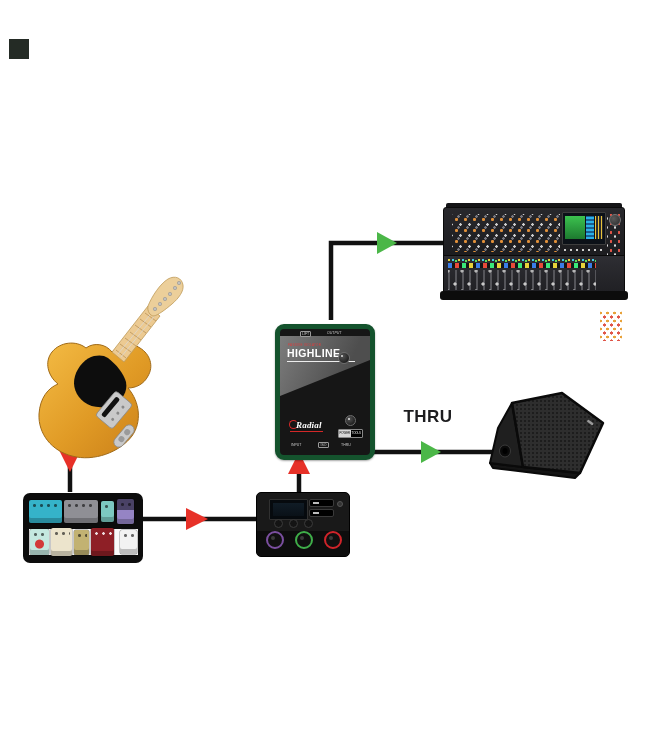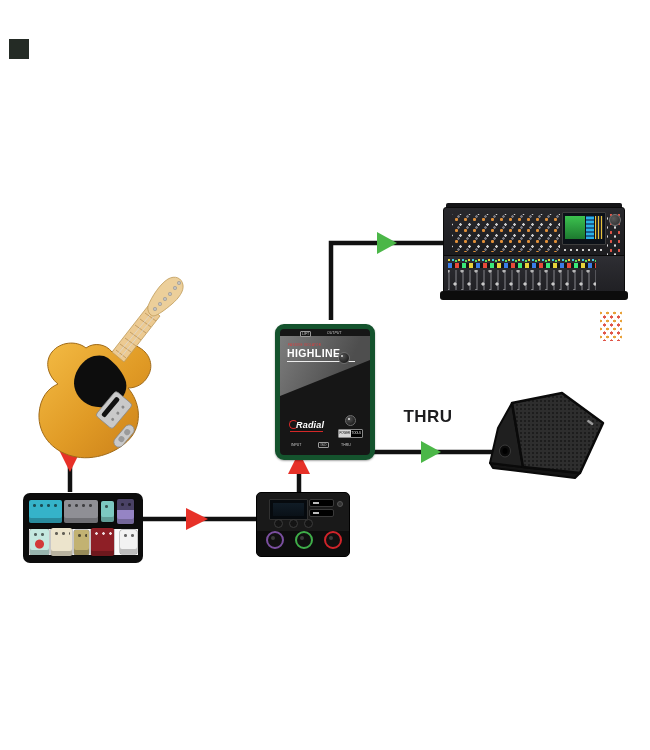--- a/index.html
+++ b/index.html
@@ -30,21 +30,21 @@
   .di .model{position:absolute;left:7px;top:18px;width:68px;font-size:10.5px;font-weight:700;color:#fff;
       letter-spacing:.4px;border-bottom:1px solid #ededed;padding-bottom:2px;}
   .di .knob{position:absolute;border-radius:50%;background:radial-gradient(circle at 35% 32%,#555,#222 70%);
       border:1px solid #6d6d6d;}
   .di .knob.k1{left:58px;top:23px;width:10px;height:10px;}
   .di .knob.k2{left:65px;top:86px;width:9px;height:9px;}
   .di .knob i{position:absolute;left:2px;top:2px;width:2px;height:2px;border-radius:50%;background:#ddd;}
   .di .logo{position:absolute;left:9px;top:90px;height:11px;display:flex;align-items:center;}
   .di .logo .ring{display:inline-block;width:7px;height:7px;border:1.5px solid #d42828;border-radius:50%;
       border-right-color:transparent;margin-right:-2px;}
-  .di .logo .word{font-size:9px;font-weight:700;font-style:italic;color:#fff;letter-spacing:.2px;}
+  .di .logo .word{font-size:9px;font-weight:700;font-style:italic;color:#fff;letter-spacing:.2px;font-family:Liberation Serif, serif;}
   .di .logoline{position:absolute;left:10px;top:102px;width:33px;height:1px;background:#d42828;}
   .di .badge{position:absolute;left:58px;top:100px;width:23px;height:7px;display:flex;font-size:2.8px;
       border:.5px solid #888;border-radius:1px;overflow:hidden;}
   .di .badge .bl{background:#d6d6d6;color:#000;flex:1;text-align:center;line-height:6.5px;}
   .di .badge .br{background:#000;color:#fff;flex:1;text-align:center;line-height:6.5px;}
   .di .bottomlabels{position:absolute;top:113px;left:0;width:100%;height:7px;color:#c9c9c9;font-size:3.5px;}
   .di .lbl-input{position:absolute;left:11px;top:1px;}
   .di .lbl-iso{position:absolute;left:38px;top:0;border:.5px solid #9a9a9a;padding:0 1.5px;border-radius:1px;}
   .di .lbl-thru{position:absolute;left:61px;top:1px;}
 

